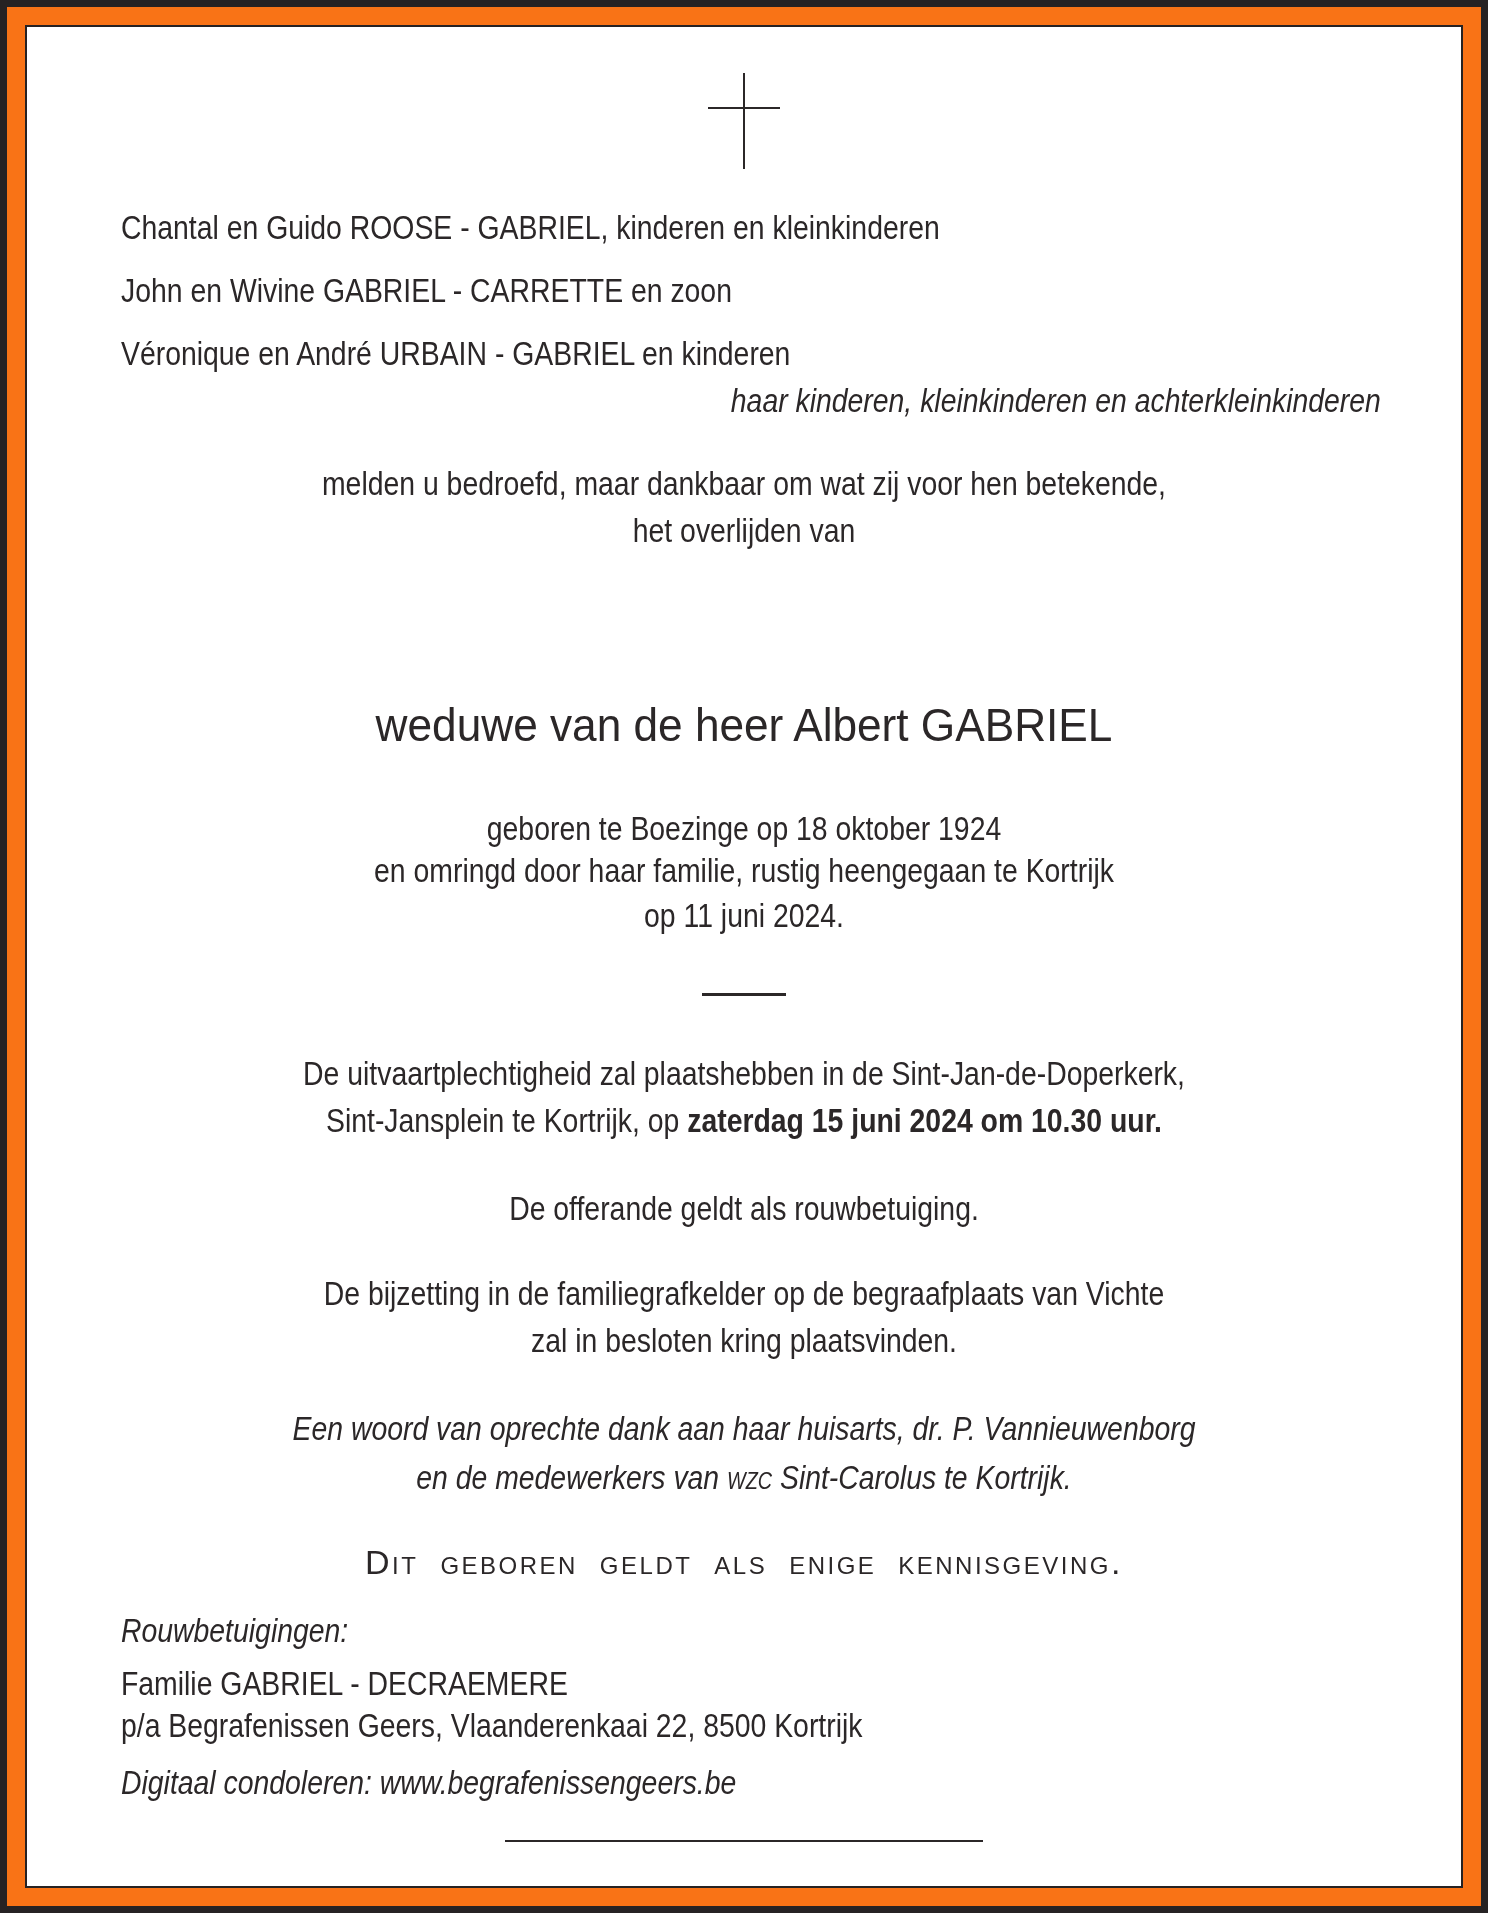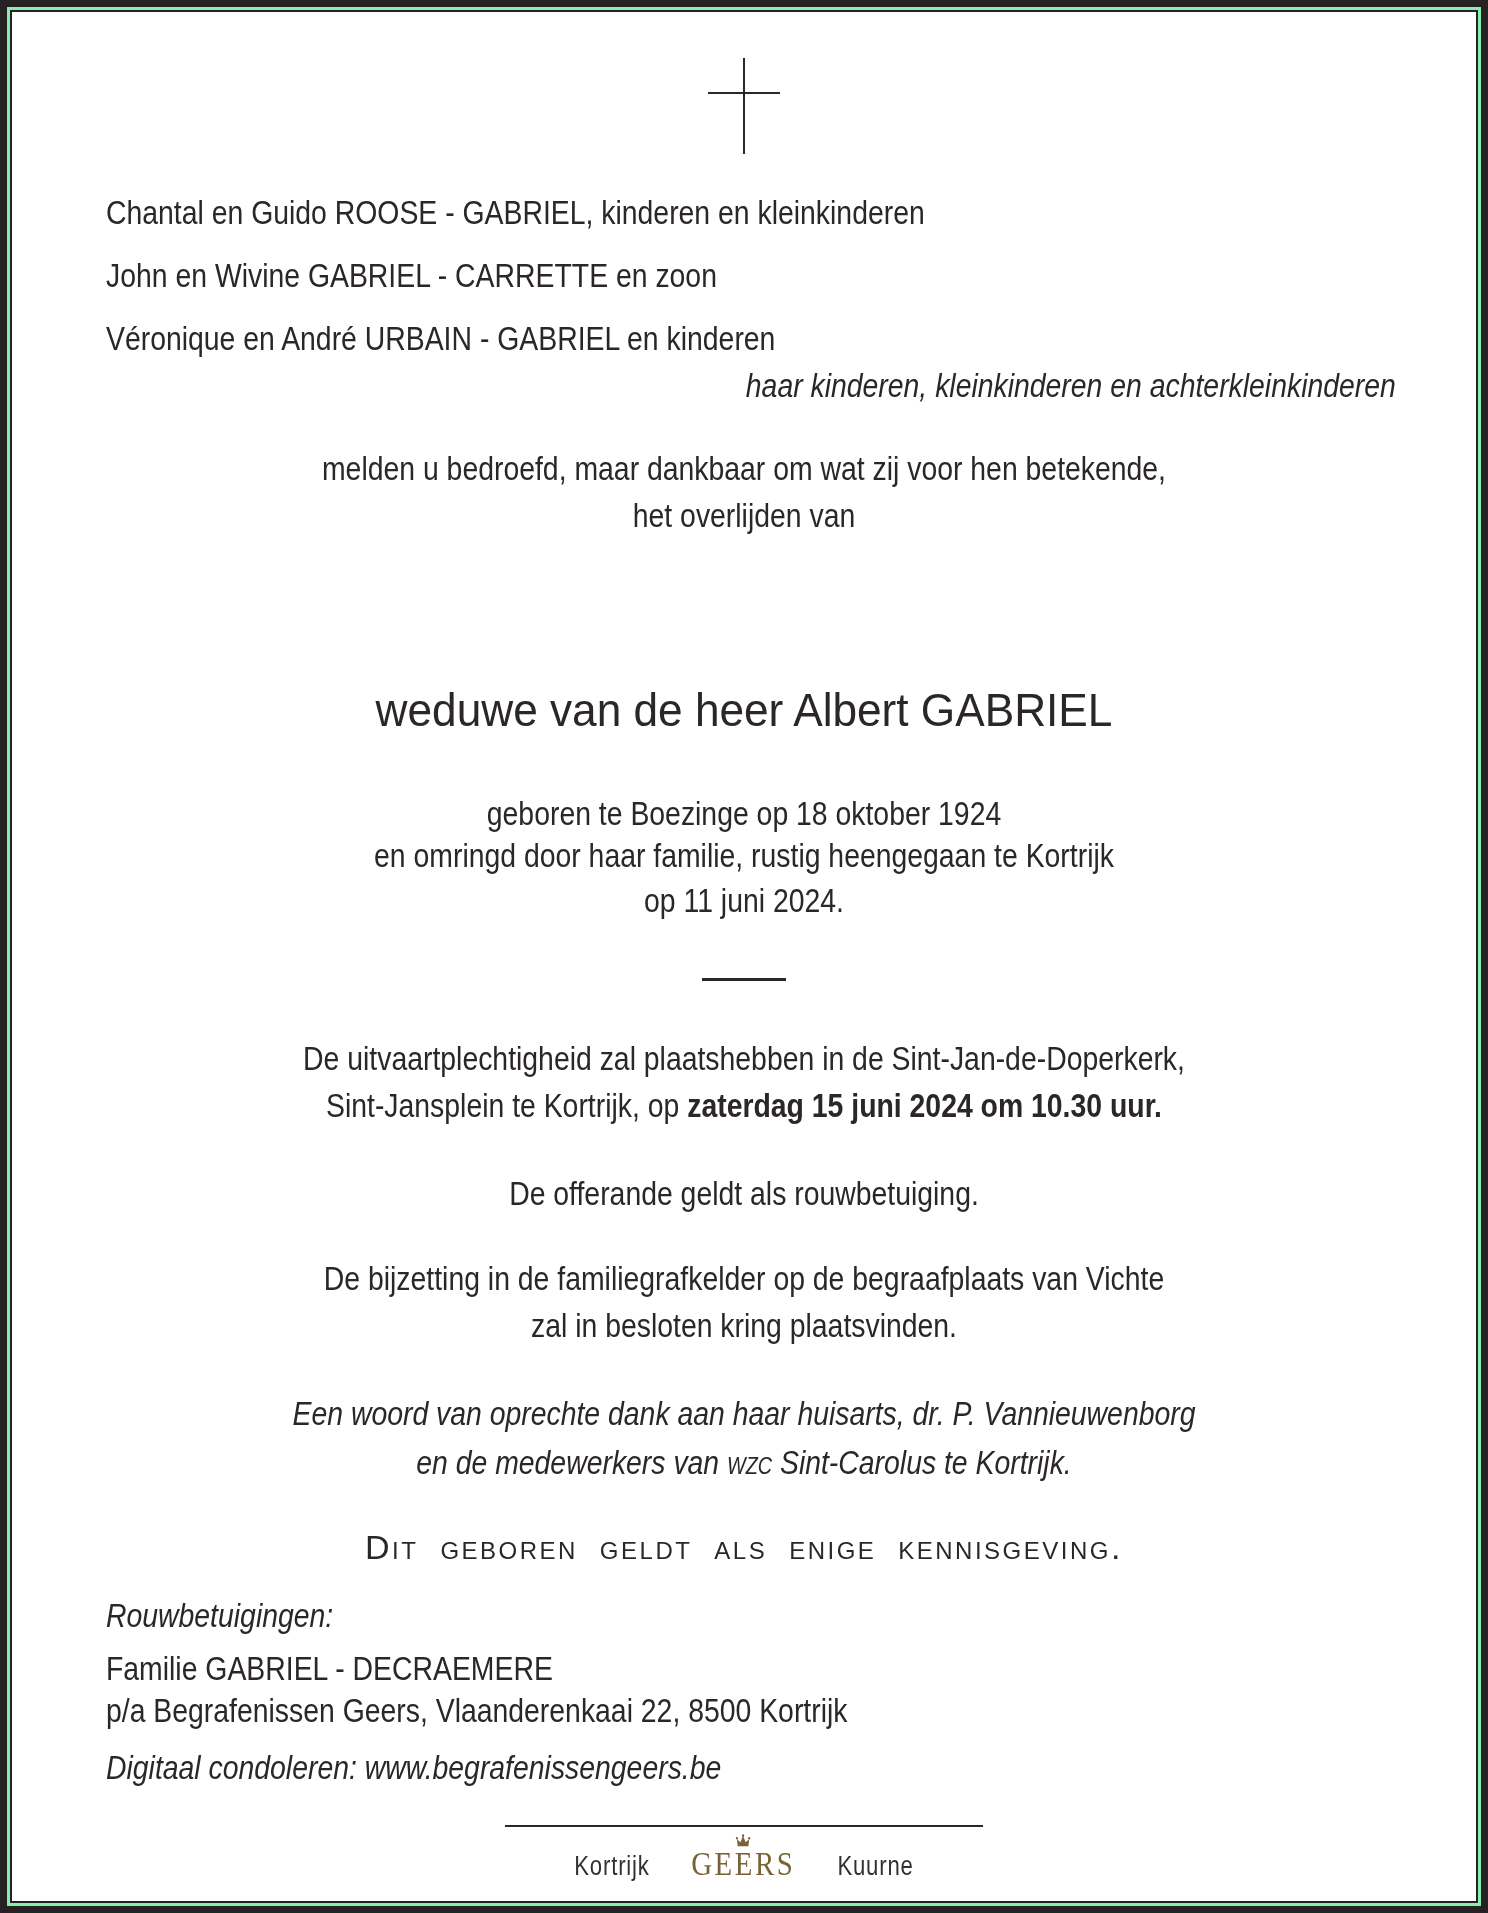--- a/index.html
+++ b/index.html
@@ -1,18 +1,18 @@
 <!DOCTYPE html>
 <html><head>
 <meta charset="utf-8">
 <style>
   html,body{margin:0;padding:0;background:#ffffff;}
   .page{
     width:1488px;height:1913px;box-sizing:border-box;
-    border:7px solid #262223;padding:3px;background:#86efac;
+    border:7px solid #262223;padding:18px;background:#f97316;
     position:relative;
   }
   .inner{
     width:100%;height:100%;box-sizing:border-box;
     border:2px solid #262223;position:relative;
     font-family:"Liberation Sans",sans-serif;color:#2b2728;
     overflow:hidden;background:#fff;
   }
   .abs{position:absolute;white-space:nowrap;}
   .ctr{left:0;right:0;text-align:center;}
@@ -90,29 +90,15 @@
 
     <div class="abs ctr notice">Dit geboren geldt als enige kennisgeving.</div>
 
     <div class="abs lft cond t33 it" style="top:1584px;">Rouwbetuigingen:</div>
     <div class="abs lft cond t33" style="top:1637px;">Familie GABRIEL - DECRAEMERE</div>
     <div class="abs lft cond t33" style="top:1679px;">p/a Begrafenissen Geers, Vlaanderenkaai 22, 8500 Kortrijk</div>
     <div class="abs lft cond t33 it" style="top:1736px;">Digitaal condoleren: www.begrafenissengeers.be</div>
 
     <div class="footer-line"></div>
 
-    <div class="footer-row">
-      <span class="city">Kortrijk</span>
-      <span class="brand">
-        <span class="crown">
-          <svg width="18" height="13" viewBox="0 0 20 14">
-            <path d="M3 13.5 L2 5.5 L6.6 9 L10 1.8 L13.4 9 L18 5.5 L17 13.5 Z" fill="#7a6238"></path>
-            <circle cx="2" cy="4.6" r="1.4" fill="#7a6238"></circle>
-            <circle cx="10" cy="1.6" r="1.5" fill="#7a6238"></circle>
-            <circle cx="18" cy="4.6" r="1.4" fill="#7a6238"></circle>
-          </svg>
-        </span><span>GEERS</span>
-      </span>
-      <span class="city">Kuurne</span>
-    </div>
 
   </div>
 </div>
 
 </body></html>

